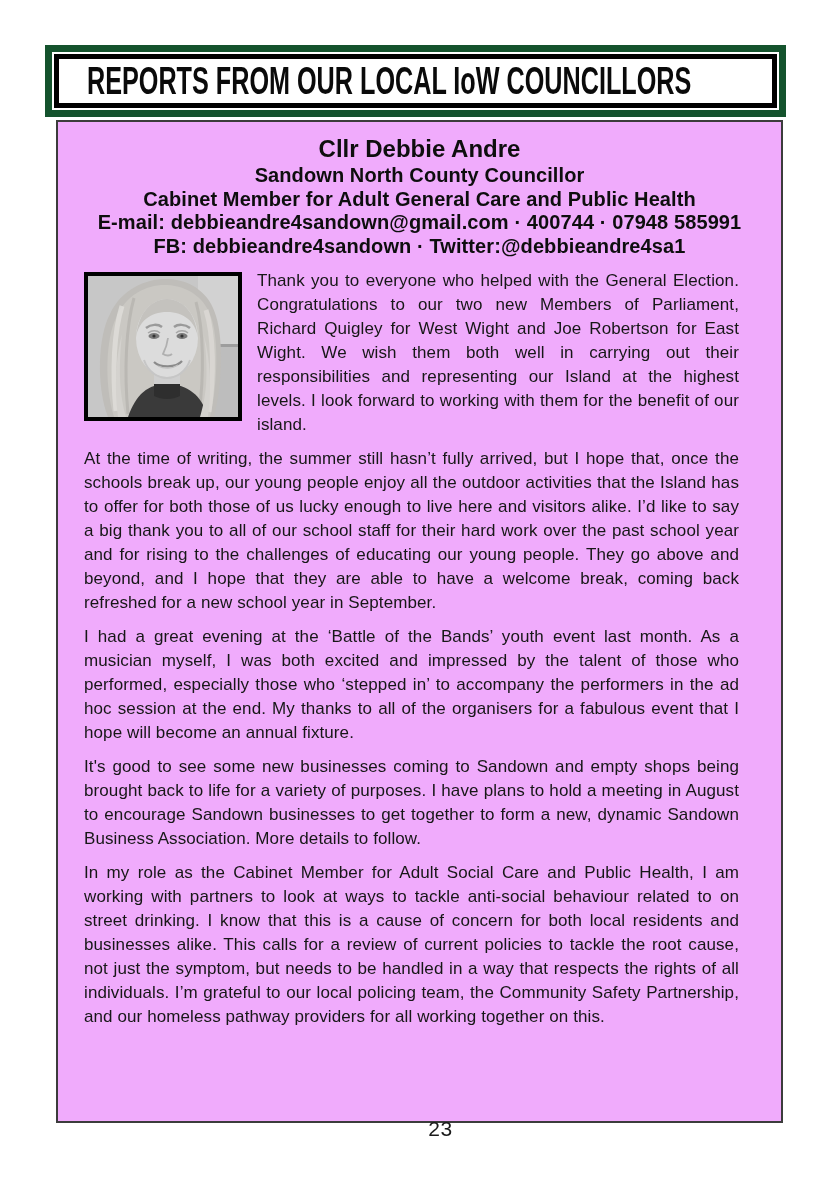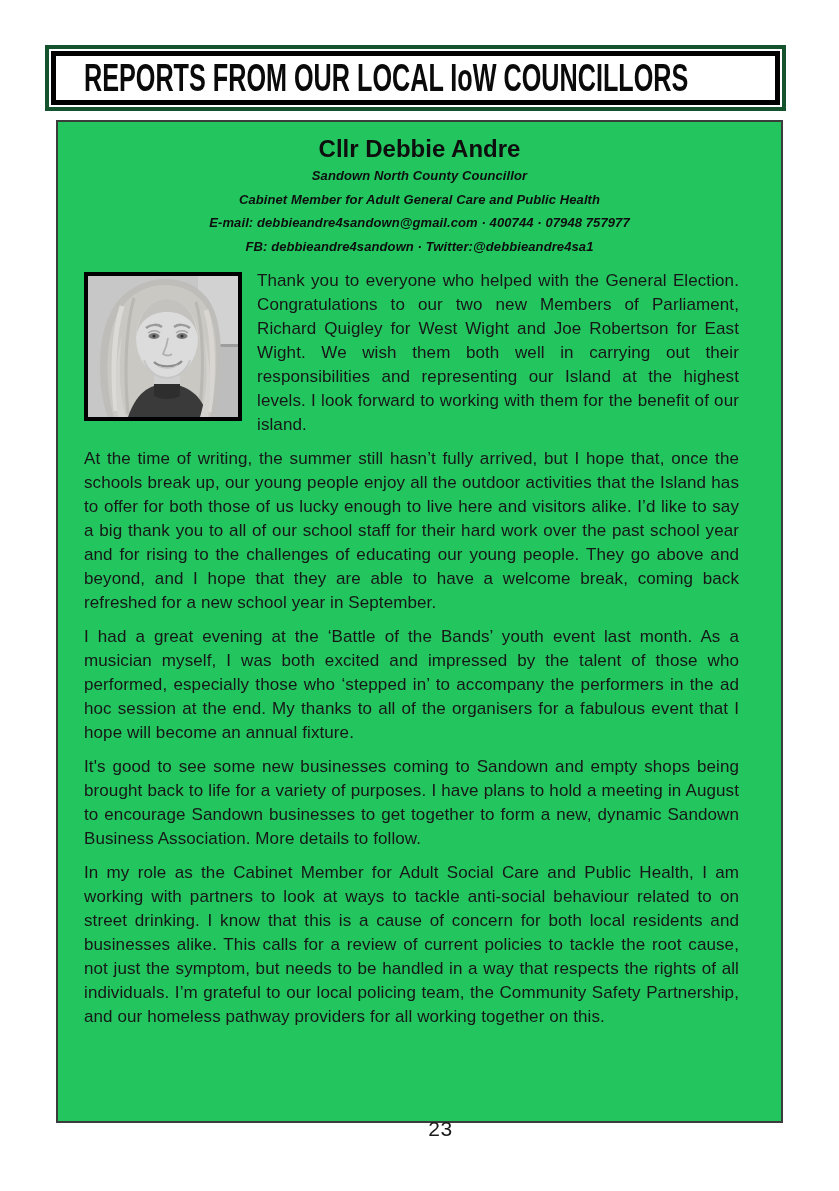--- a/index.html
+++ b/index.html
@@ -16,21 +16,21 @@
     overflow: hidden;
   }
 
   
   .banner-outer {
     position: absolute;
     left: 45px;
     top: 45px;
     width: 741px;
     box-sizing: border-box;
-    border: 4px solid #14532d;
+    border: 7px solid #14532d;
     padding: 2px;
     background: #fff;
   }
   .banner-inner {
     border: 5px solid #000;
     box-sizing: border-box;
     height: 54px;
     display: flex;
     align-items: center;
     padding-left: 28px;
@@ -49,27 +49,27 @@
 
   
   .report-box {
     position: absolute;
     left: 56px;
     top: 120px;
     width: 727px;
     height: 1003px;
     box-sizing: border-box;
     border: 2px solid #3c3c3c;
-    background: #22c55e;
+    background: #f0abfc;
     padding: 11px 26px 6px 26px;
     overflow: hidden;
   }
   .report-header { text-align: center; font-weight: bold; color: #0e0e0e; }
   .councillor-name { font-size: 24px; line-height: 31px; }
-  .header-line     { font-size: 13px; line-height: 23.5px; letter-spacing: 0.1px; font-style: italic; }
+  .header-line     { font-size: 20px; line-height: 23.5px; letter-spacing: 0.1px; }
 
   
   .article {
     margin-top: 11px;
     font-size: 17px;
     line-height: 24px;
     text-align: justify;
     color: #171717;
     letter-spacing: 0.1px;
   }
@@ -107,21 +107,21 @@
     <span class="banner-title">REPORTS FROM OUR LOCAL IoW COUNCILLORS</span>
   </div>
 </div>
 
 <div class="report-box">
 
   <div class="report-header">
     <div class="councillor-name">Cllr Debbie Andre</div>
     <div class="header-line">Sandown North County Councillor</div>
     <div class="header-line">Cabinet Member for Adult General Care and Public Health</div>
-    <div class="header-line">E-mail: debbieandre4sandown@gmail.com  ·  400744  ·  07948 757977</div>
+    <div class="header-line">E-mail: debbieandre4sandown@gmail.com  ·  400744  ·  07948 585991</div>
     <div class="header-line">FB: debbieandre4sandown  ·  Twitter:@debbieandre4sa1</div>
   </div>
 
   <div class="article">
 
     <div class="photo-frame">
 
       <svg viewBox="0 0 150 141" preserveAspectRatio="none">
         <rect x="0" y="0" width="150" height="141" fill="#c7c7c7"></rect>
         <rect x="110" y="0" width="40" height="70" fill="#d2d2d2"></rect>

